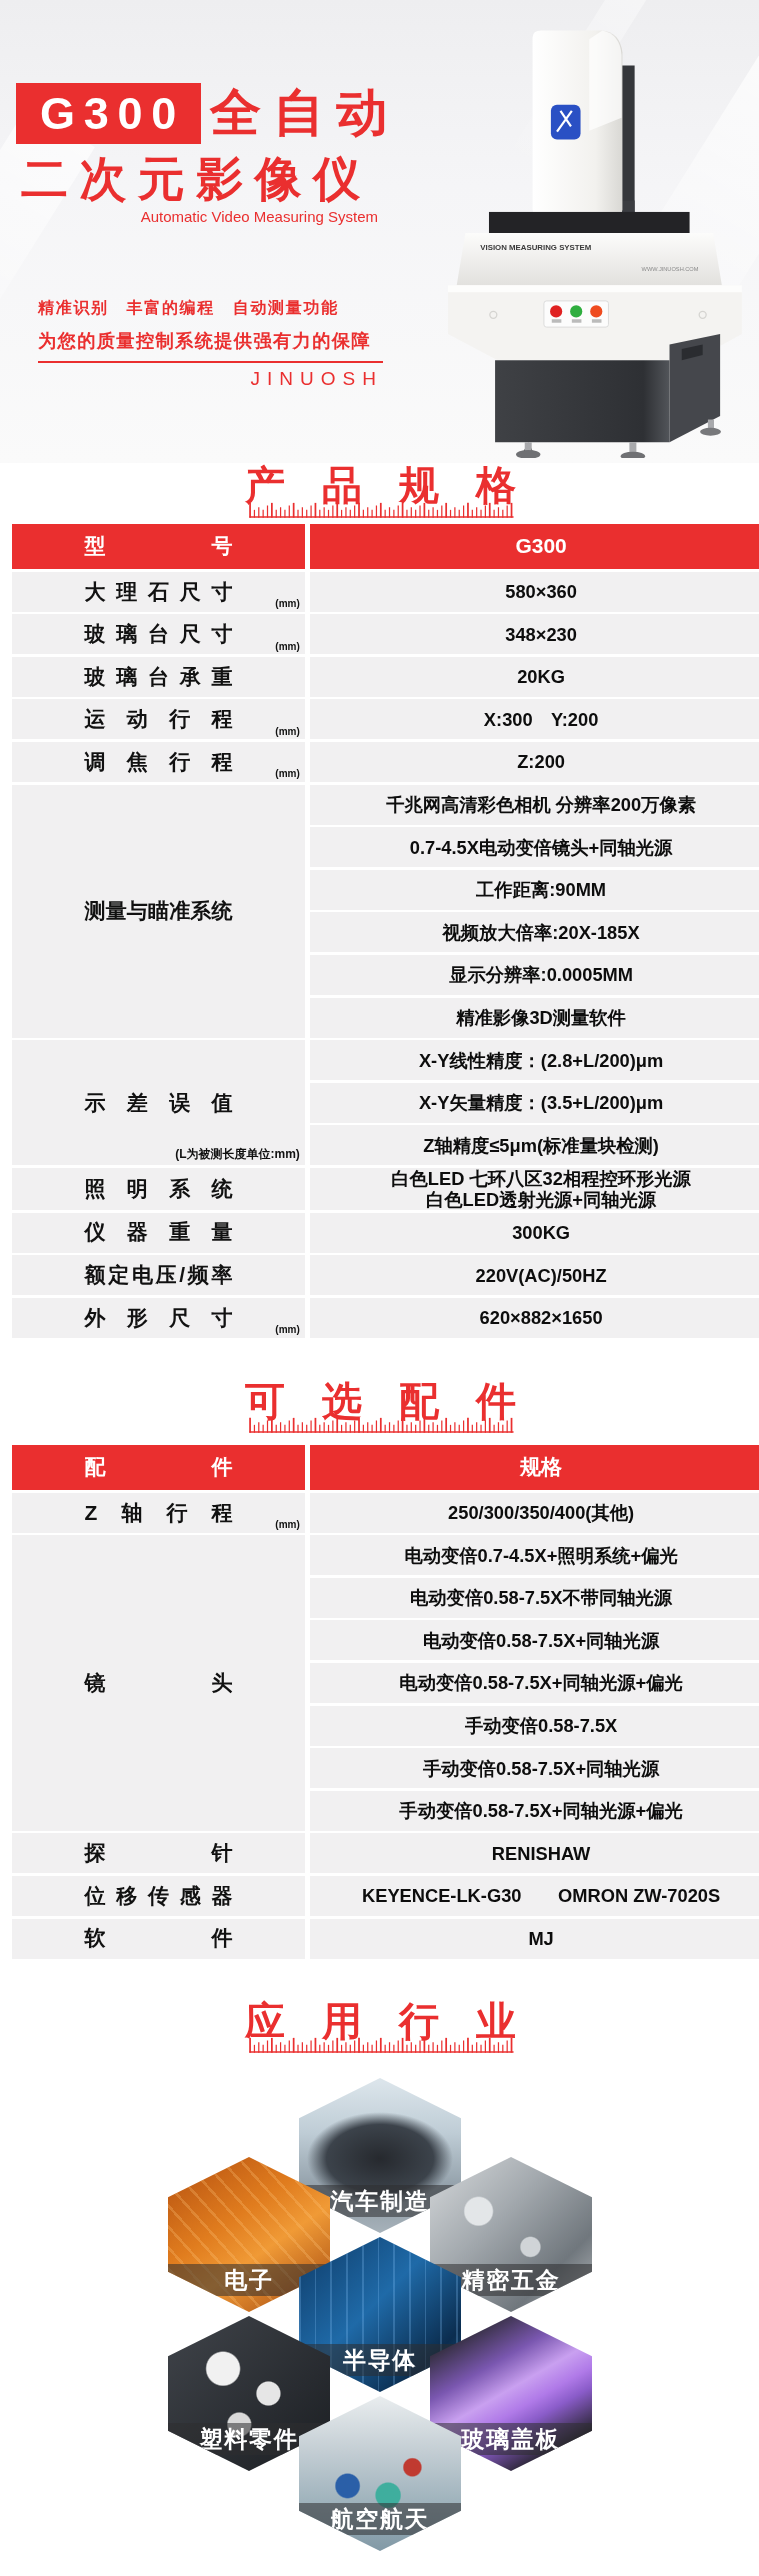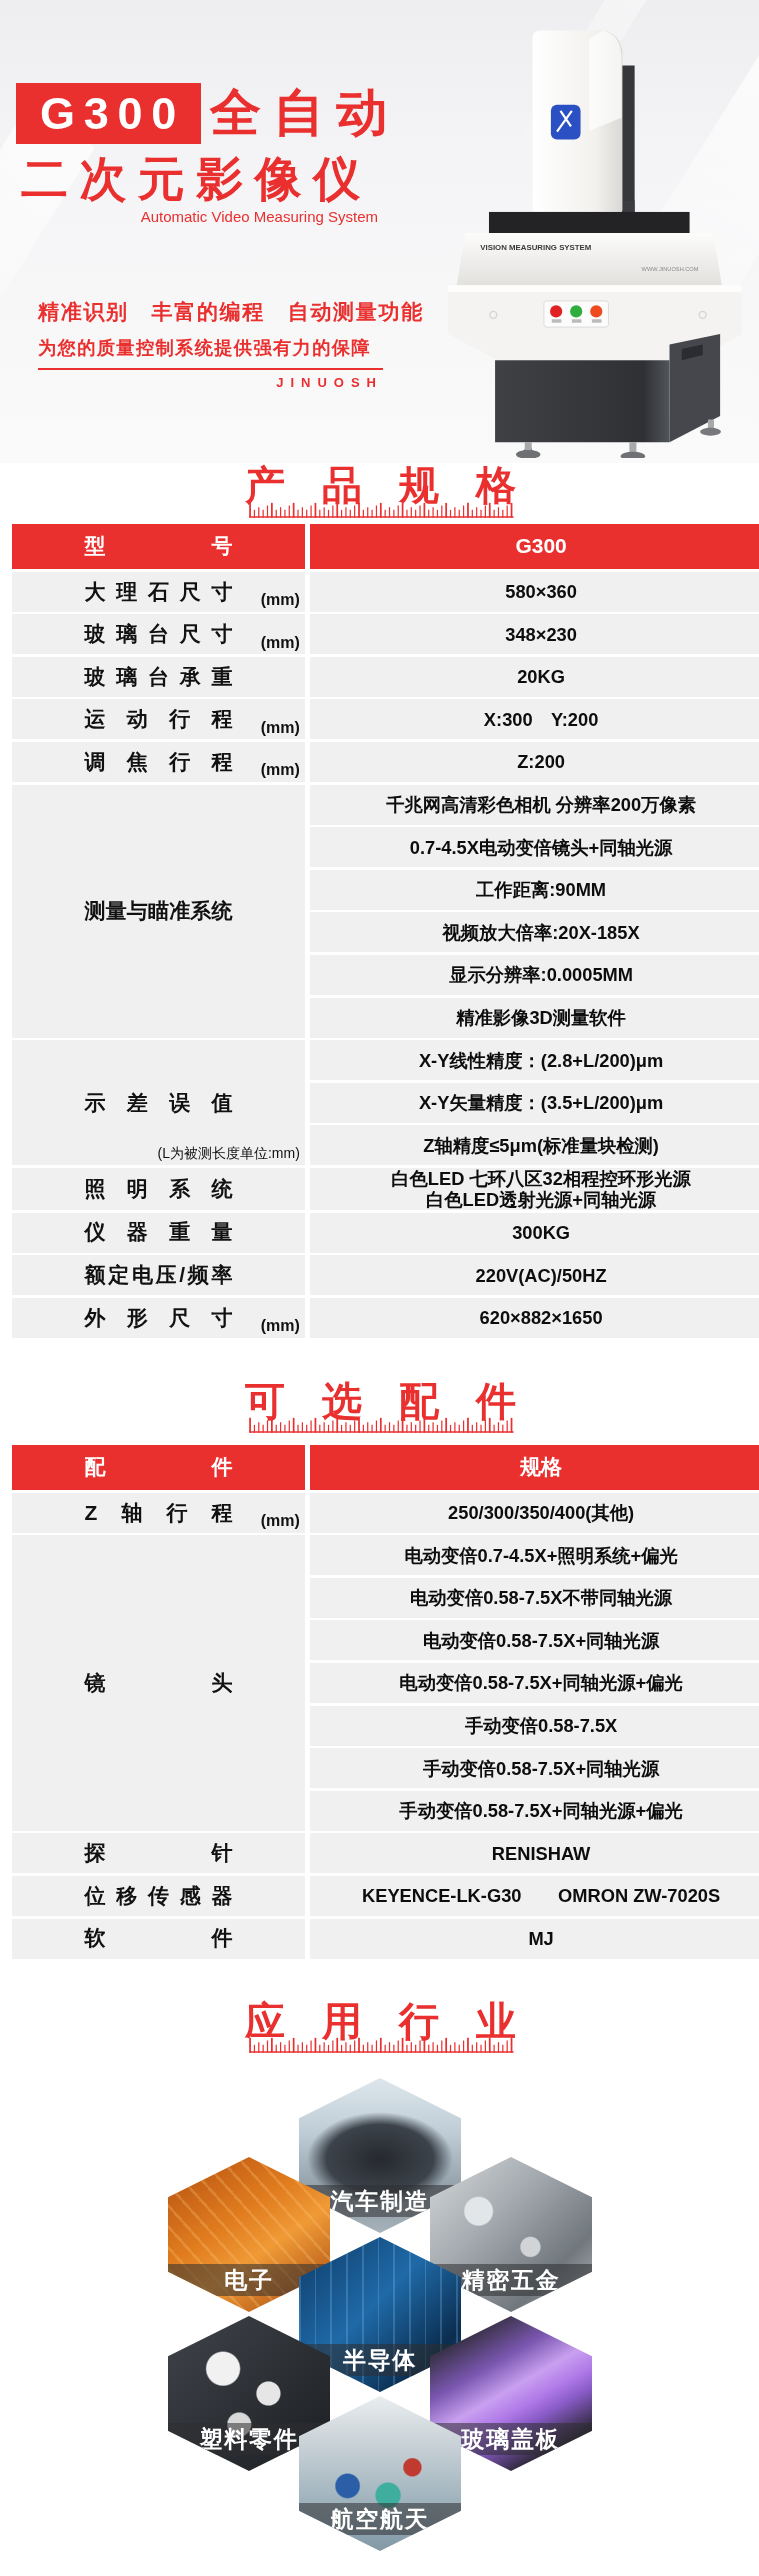--- a/index.html
+++ b/index.html
@@ -18,39 +18,39 @@
   .model-badge{position:absolute;left:15.7px;top:83px;width:185px;height:61px;background:var(--red);
     color:#ffffff;font-weight:bold;font-size:45px;letter-spacing:8.7px;display:flex;align-items:center;justify-content:center;padding-left:8.7px;}
   .title-1{position:absolute;left:210px;top:83px;height:61px;display:flex;align-items:center;
     color:var(--red);font-weight:bold;font-size:51px;letter-spacing:12.2px;}
   .title-2{position:absolute;left:21px;top:148px;width:360px;color:var(--red);font-weight:bold;
     font-size:47px;letter-spacing:11.4px;white-space:nowrap;}
   .subtitle-en{position:absolute;left:23px;top:208px;width:355px;text-align:right;color:var(--red);
     font-size:15px;font-weight:500;}
 
   .slogan{position:absolute;left:38px;top:298px;width:345px;color:var(--red);font-weight:bold;}
-  .slogan .l1{font-size:21px;letter-spacing:1.7px;white-space:nowrap;}
+  .slogan .l1{font-size:16px;letter-spacing:1.7px;white-space:nowrap;}
   .slogan .l2{font-size:18.3px;letter-spacing:1.3px;margin-top:8.7px;white-space:nowrap;}
   .slogan .rule{height:2.6px;background:var(--red);margin-top:7.9px;}
-  .slogan .brand{margin-top:5.2px;text-align:right;font-size:13px;letter-spacing:7px;font-weight:bold;}
+  .slogan .brand{margin-top:5.2px;text-align:right;font-size:19px;letter-spacing:7px;font-weight:normal;}
 
   
   .sec-title{position:absolute;left:245px;width:271px;color:var(--red);font-weight:bold;font-size:40px;
     text-align:justify;text-align-last:justify;line-height:1;}
   .sec-ruler{position:absolute;left:249px;width:265px;height:15.7px;}
 
   
   .spec-table{position:absolute;left:12px;width:760px;display:flex;flex-direction:column;gap:2.6px;background:#ffffff;}
   .t-row{display:flex;gap:5.2px;}
   .t-head .cell-label,.t-head .value-cell{background:var(--red) !important;color:#ffffff !important;height:45px;}
   .cell-label{width:293px;background:var(--row);display:flex;align-items:center;justify-content:center;position:relative;
     color:#111;font-weight:bold;font-size:21px;}
   .cell-label .spread{display:inline-block;width:148px;text-align:justify;text-align-last:justify;line-height:1.15;}
-  .cell-label .unit{position:absolute;right:5.2px;bottom:2.6px;font-size:16px;font-weight:bold;letter-spacing:0;}
-  .cell-label .unit.tiny{font-size:14px;font-weight:400;}
+  .cell-label .unit{position:absolute;right:5.2px;bottom:2.6px;font-size:10px;font-weight:bold;letter-spacing:0;}
+  .cell-label .unit.tiny{font-size:12px;font-weight:700;}
   .cell-values{flex:1;display:flex;flex-direction:column;gap:2.6px;}
   .value-cell{background:var(--row);min-height:40px;display:flex;align-items:center;justify-content:center;
     color:#0d0d0d;font-weight:bold;font-size:18.3px;text-align:center;white-space:pre-line;line-height:1.15;}
   .t-head .value-cell{min-height:45px;font-size:21px;}
 
   
   .hex{position:absolute;width:162px;height:155px;clip-path:polygon(50% 0%,100% 26%,100% 74%,50% 100%,0% 74%,0% 26%);overflow:hidden;}
   .hex .band{position:absolute;left:0;right:0;top:69%;height:21%;background:rgba(45,45,48,.55);
     display:flex;align-items:center;justify-content:center;color:#fff;font-weight:bold;font-size:23px;letter-spacing:1.7px;}
   .hex-auto   {left:299px;top:2078px;background:

